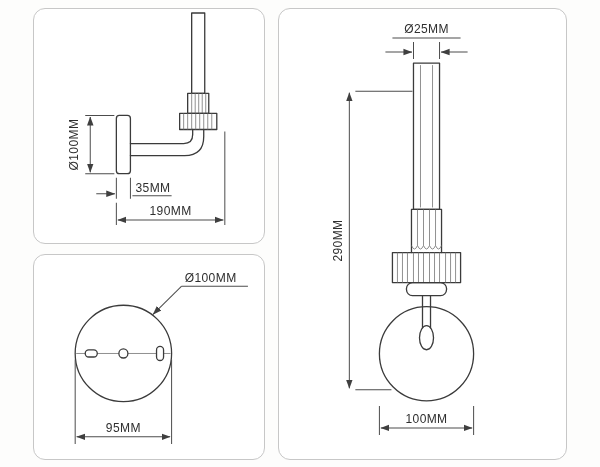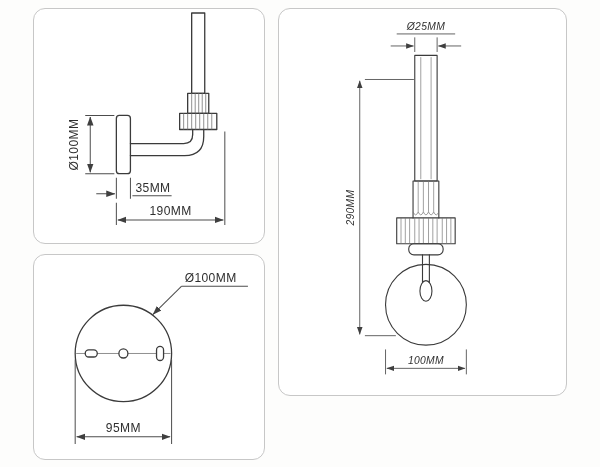--- a/index.html
+++ b/index.html
@@ -13,21 +13,21 @@
   .panel{
     position:absolute;
     background:#ffffff;
     border:1.5px solid #c7c7c7;
     border-radius:12px;
     box-sizing:border-box;
     overflow:hidden;
   }
   #panel-side  {left:33px; top:8px;   width:232px; height:236px;}
   #panel-back  {left:33px; top:254px; width:232px; height:206px;}
-  #panel-front {left:278px;top:8px;   width:289px; height:388px;font-style:italic;}
+  #panel-front {left:278px;top:8px;   width:289px; height:452px;}
   svg{display:block;width:100%;height:100%;}
   .draw{stroke:#3b3b3b;stroke-width:1.3;fill:none;stroke-linecap:round;stroke-linejoin:round;}
   .thin{stroke:#767676;stroke-width:0.8;fill:none;}
   .dim {stroke:#4c4c4c;stroke-width:1;fill:none;}
   .lbl{font-family:"Liberation Sans",sans-serif;font-size:12px;letter-spacing:0.4px;fill:#2f2f2f;}
   .fillw{fill:#ffffff;}
 </style>
 </head>
 <body>
 

